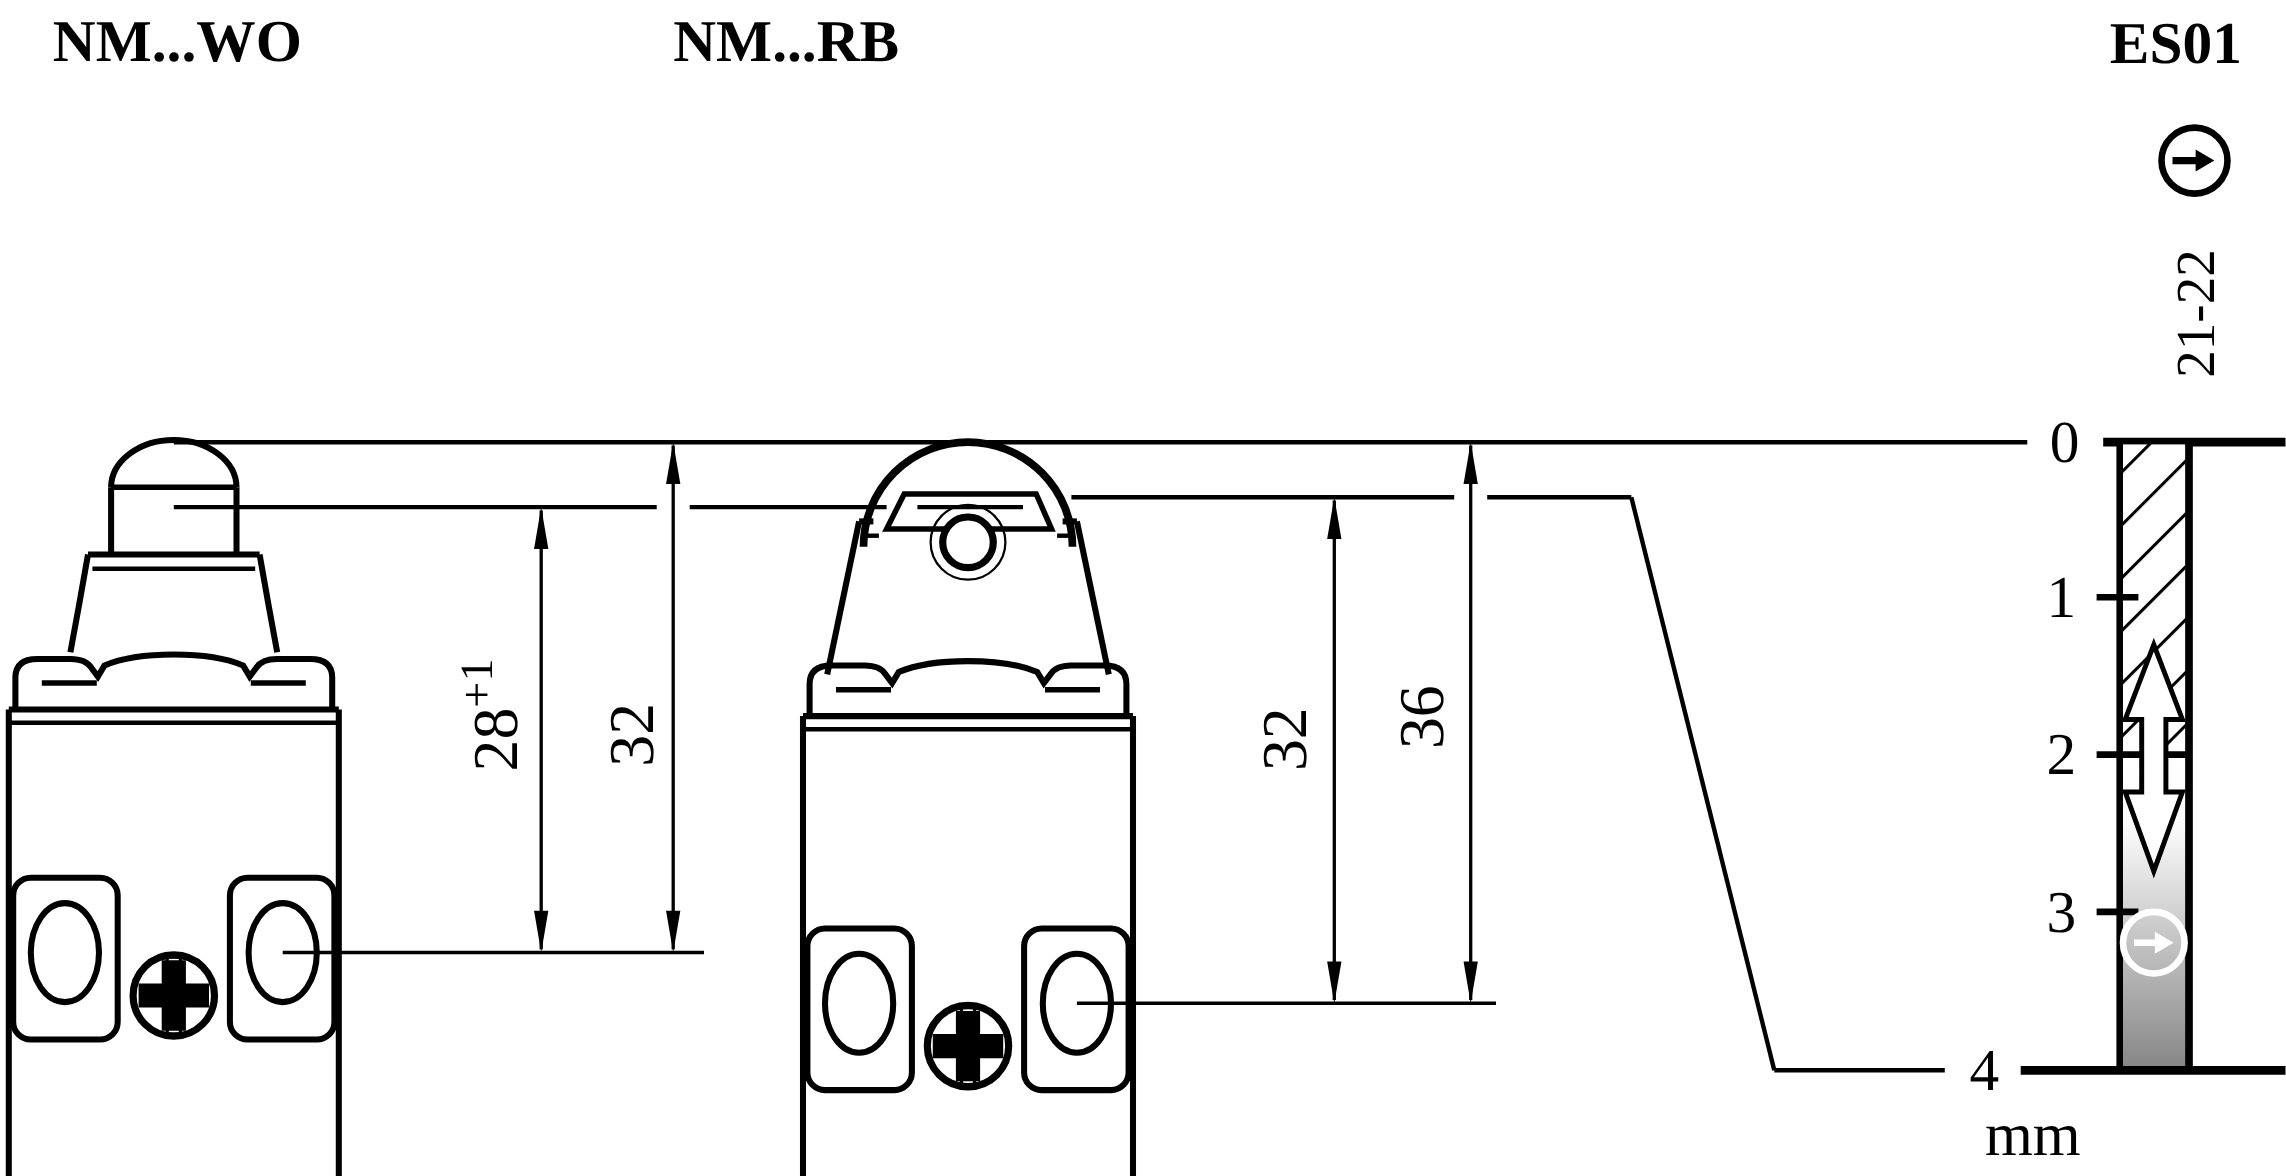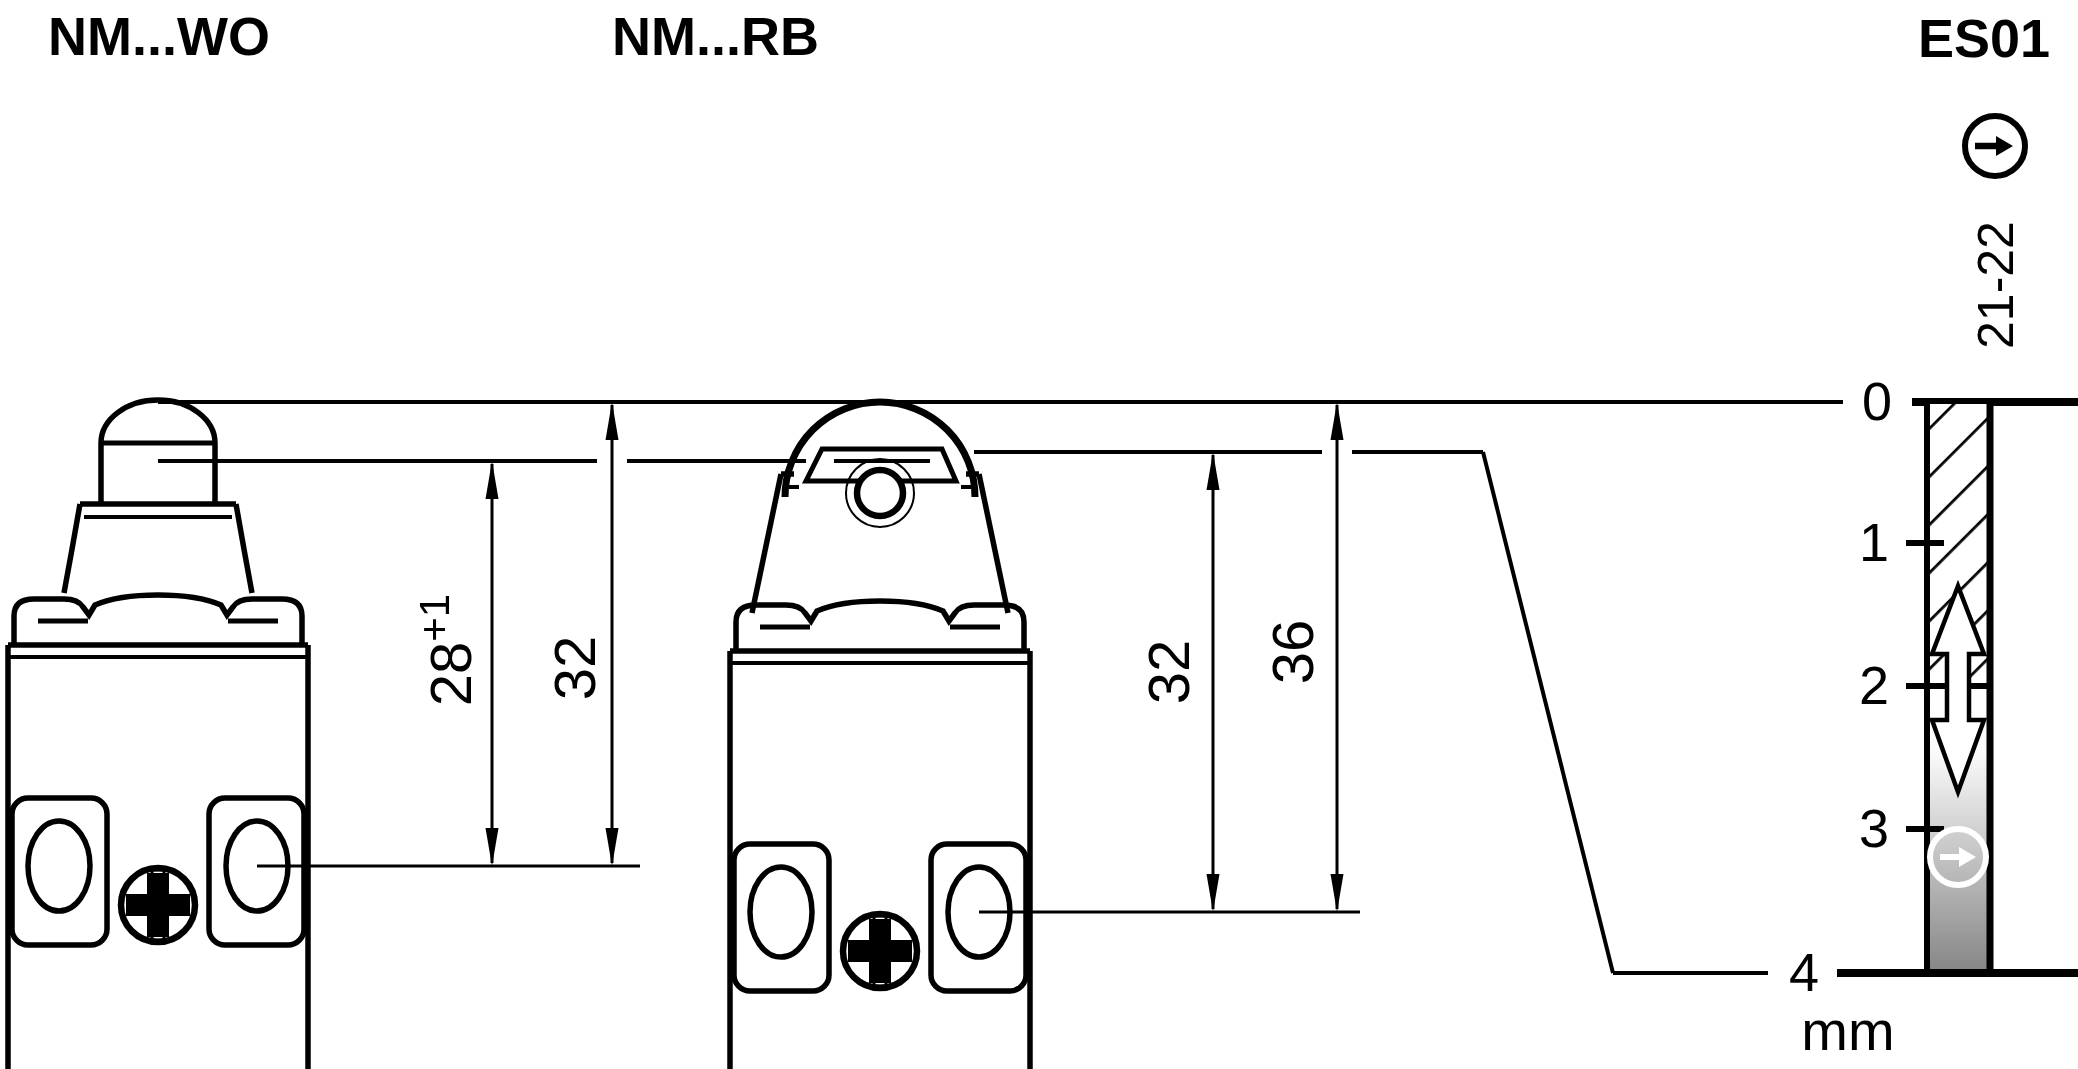--- a/index.html
+++ b/index.html
@@ -1,17 +1,17 @@
 <!DOCTYPE html>
 <html><head>
 <meta charset="utf-8">
 <style>
   html,body{margin:0;padding:0;background:#fff;}
   .stage{position:relative;width:2078px;height:1069px;background:#fff;overflow:hidden;
-         font-family:Liberation Sans, sans-serif;}
+         font-family:Liberation Serif, serif;}
   svg{position:absolute;left:0;top:0;}
   text{fill:#000;}
   .title{font-weight:bold;font-size:54px;letter-spacing:0px;}
   .dim{font-size:58px;}
   .dimsup{font-size:42px;}
   .scalenum{font-size:54px;}
   .unit{font-size:56px;}
   .contact{font-size:50px;}
 </style>
 </head>

